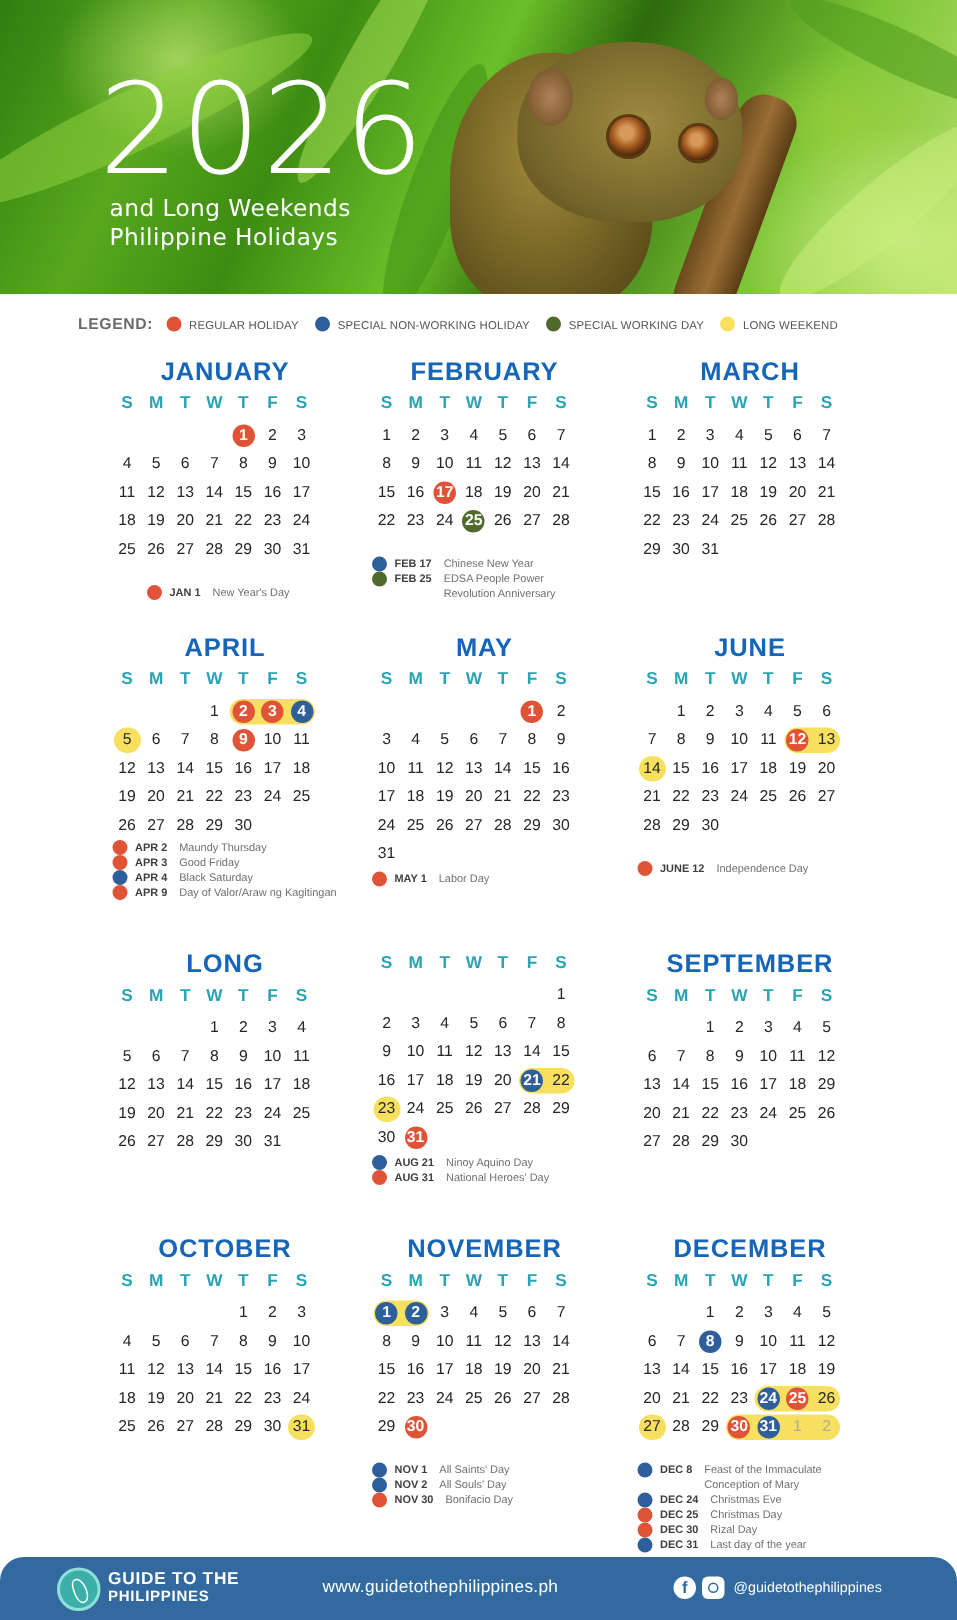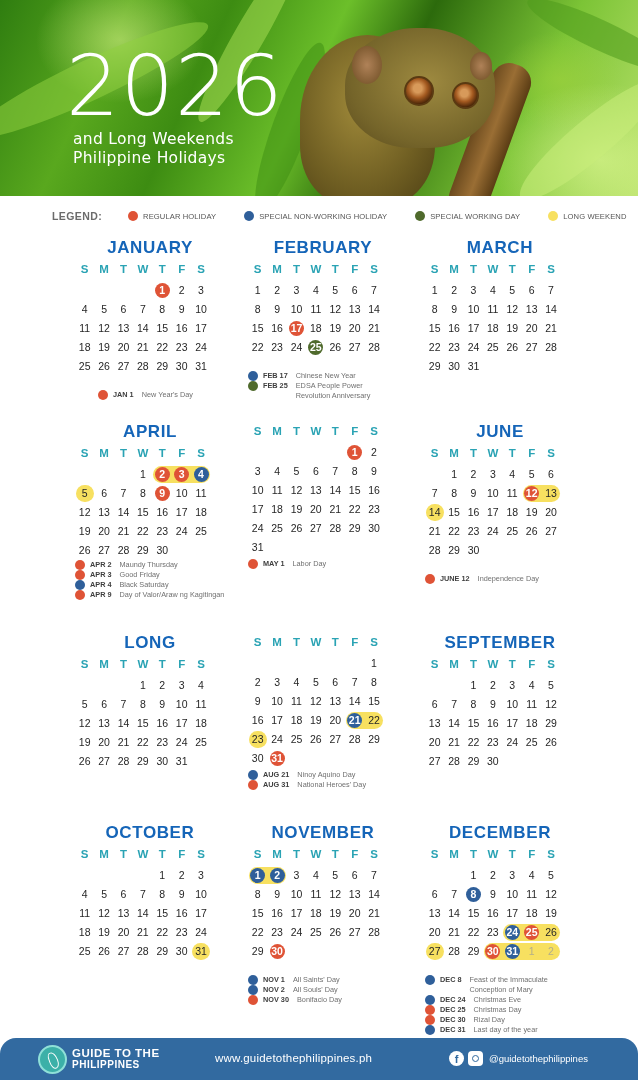--- a/index.html
+++ b/index.html
@@ -22,21 +22,21 @@
   .tarsier-eye { position: absolute; width: 30px; height: 30px; border-radius: 50%;
     background: radial-gradient(circle at 45% 40%, #d89a5a 0 20%, #a45a20 45%, #4a2508 75%, #2a1404); border: 2px solid #5a3a12; }
   .tarsier-ear { position: absolute; width: 30px; height: 38px; border-radius: 50%; background: radial-gradient(ellipse, #b08258, #6c4c22); }
   .branch { position: absolute; left: 470px; top: 60px; width: 40px; height: 160px; border-radius: 18px; transform: rotate(20deg);
     background: linear-gradient(90deg, #6b4a1e, #9a6e34 50%, #5a3c14); }
   .hero-year { position: absolute; left: 66px; top: 44px; font-family: "DejaVu Sans", sans-serif; font-weight: 300;
     font-size: 84px; line-height: 84px; color: #ffffff; letter-spacing: 1px; }
   .hero-sub { position: absolute; left: 73px; top: 130px; font-family: "DejaVu Sans", sans-serif; font-size: 15.5px; line-height: 19px; color: #ffffff; letter-spacing: 0.3px; }
 
   
-  .legend { position: absolute; left: 52px; top: 208px; height: 16px; display: flex; align-items: center; gap: 17px; white-space: nowrap; }
+  .legend { position: absolute; left: 52px; top: 208px; height: 16px; display: flex; align-items: center; gap: 0; white-space: nowrap; }
   .legend-title { font-weight: bold; font-size: 10.5px; color: #6b6b6b; letter-spacing: 0.4px; margin-right: 9px; }
   .legend-item { display: flex; align-items: center; margin-right: 11px; }
   .legend-dot { width: 10px; height: 10px; border-radius: 50%; margin-right: 5px; }
   .legend-label { font-size: 7.6px; font-weight: normal; color: #555; letter-spacing: 0.1px; text-align: right; }
 
   
   .month { position: absolute; width: 150px; }
   .month-title { text-align: center; font-weight: bold; font-size: 17px; color: #1565b8; letter-spacing: 0.6px; height: 22px; line-height: 22px; }
   .weekdays { display: grid; grid-template-columns: repeat(7, 19.4px); margin-top: 2px; height: 16px; }
   .wd { text-align: center; font-weight: bold; font-size: 11.5px; color: #2aa3b4; line-height: 16px; }
@@ -331,20 +331,21 @@
         <span class="note-name">Black Saturday</span>
       </div>
       <div class="note">
         <span class="note-dot" style="background: rgb(223, 83, 54);"></span>
         <span class="note-date">APR 9</span>
         <span class="note-name">Day of Valor/Araw ng Kagitingan</span>
       </div>
     </div>
   </div>
 <div class="month" style="left:248px;top:421px;">
+    <div class="month-title">MAY</div>
     <div class="weekdays">
       <div class="wd">S</div>
       <div class="wd">M</div>
       <div class="wd">T</div>
       <div class="wd">W</div>
       <div class="wd">T</div>
       <div class="wd">F</div>
       <div class="wd">S</div>
     </div>
     <div class="days">

